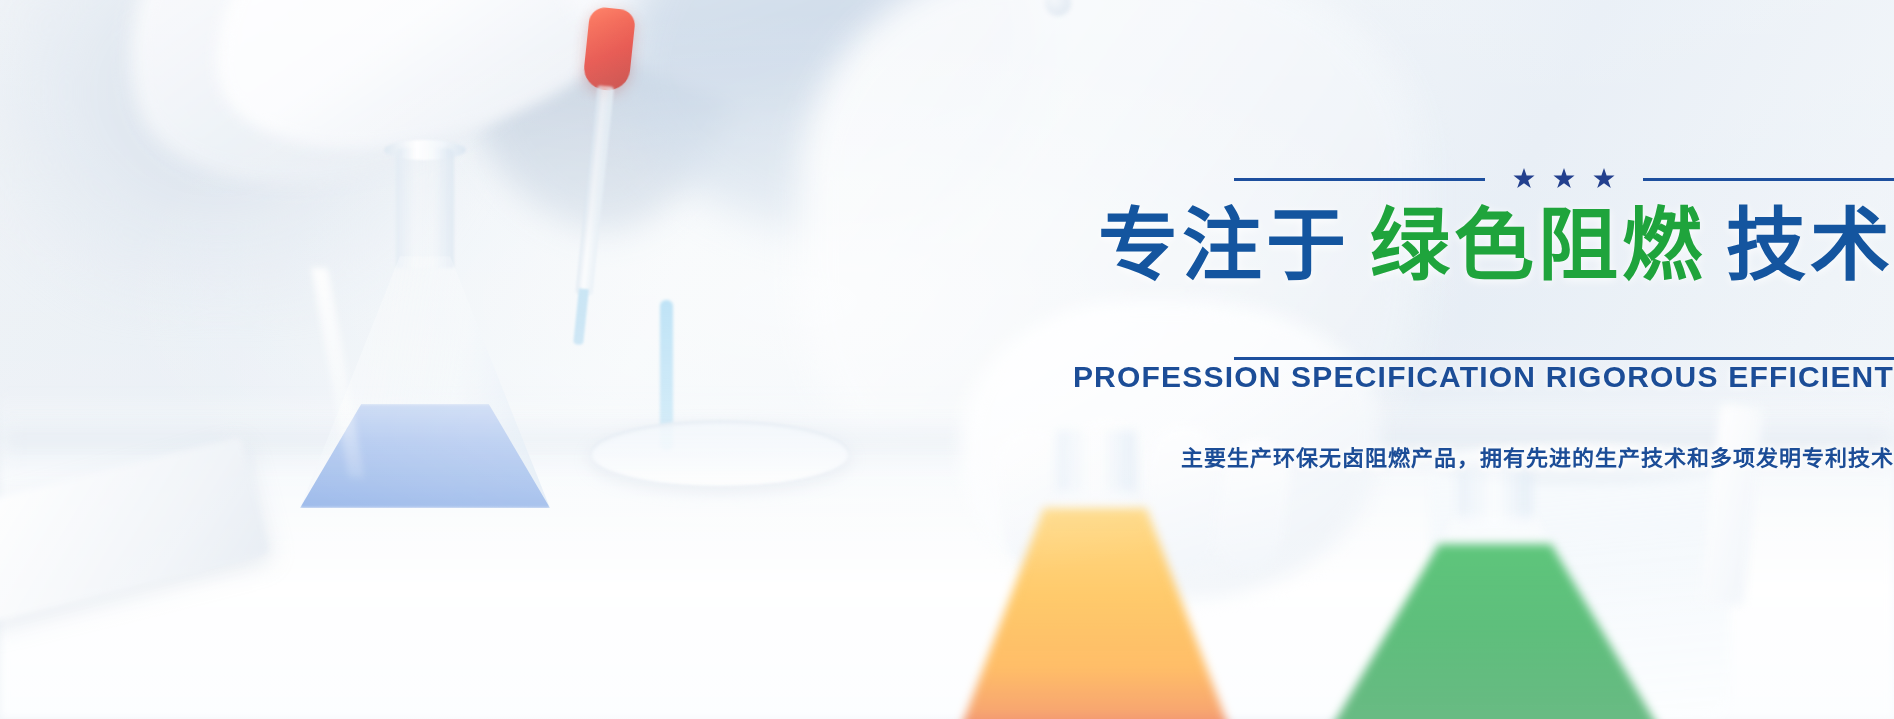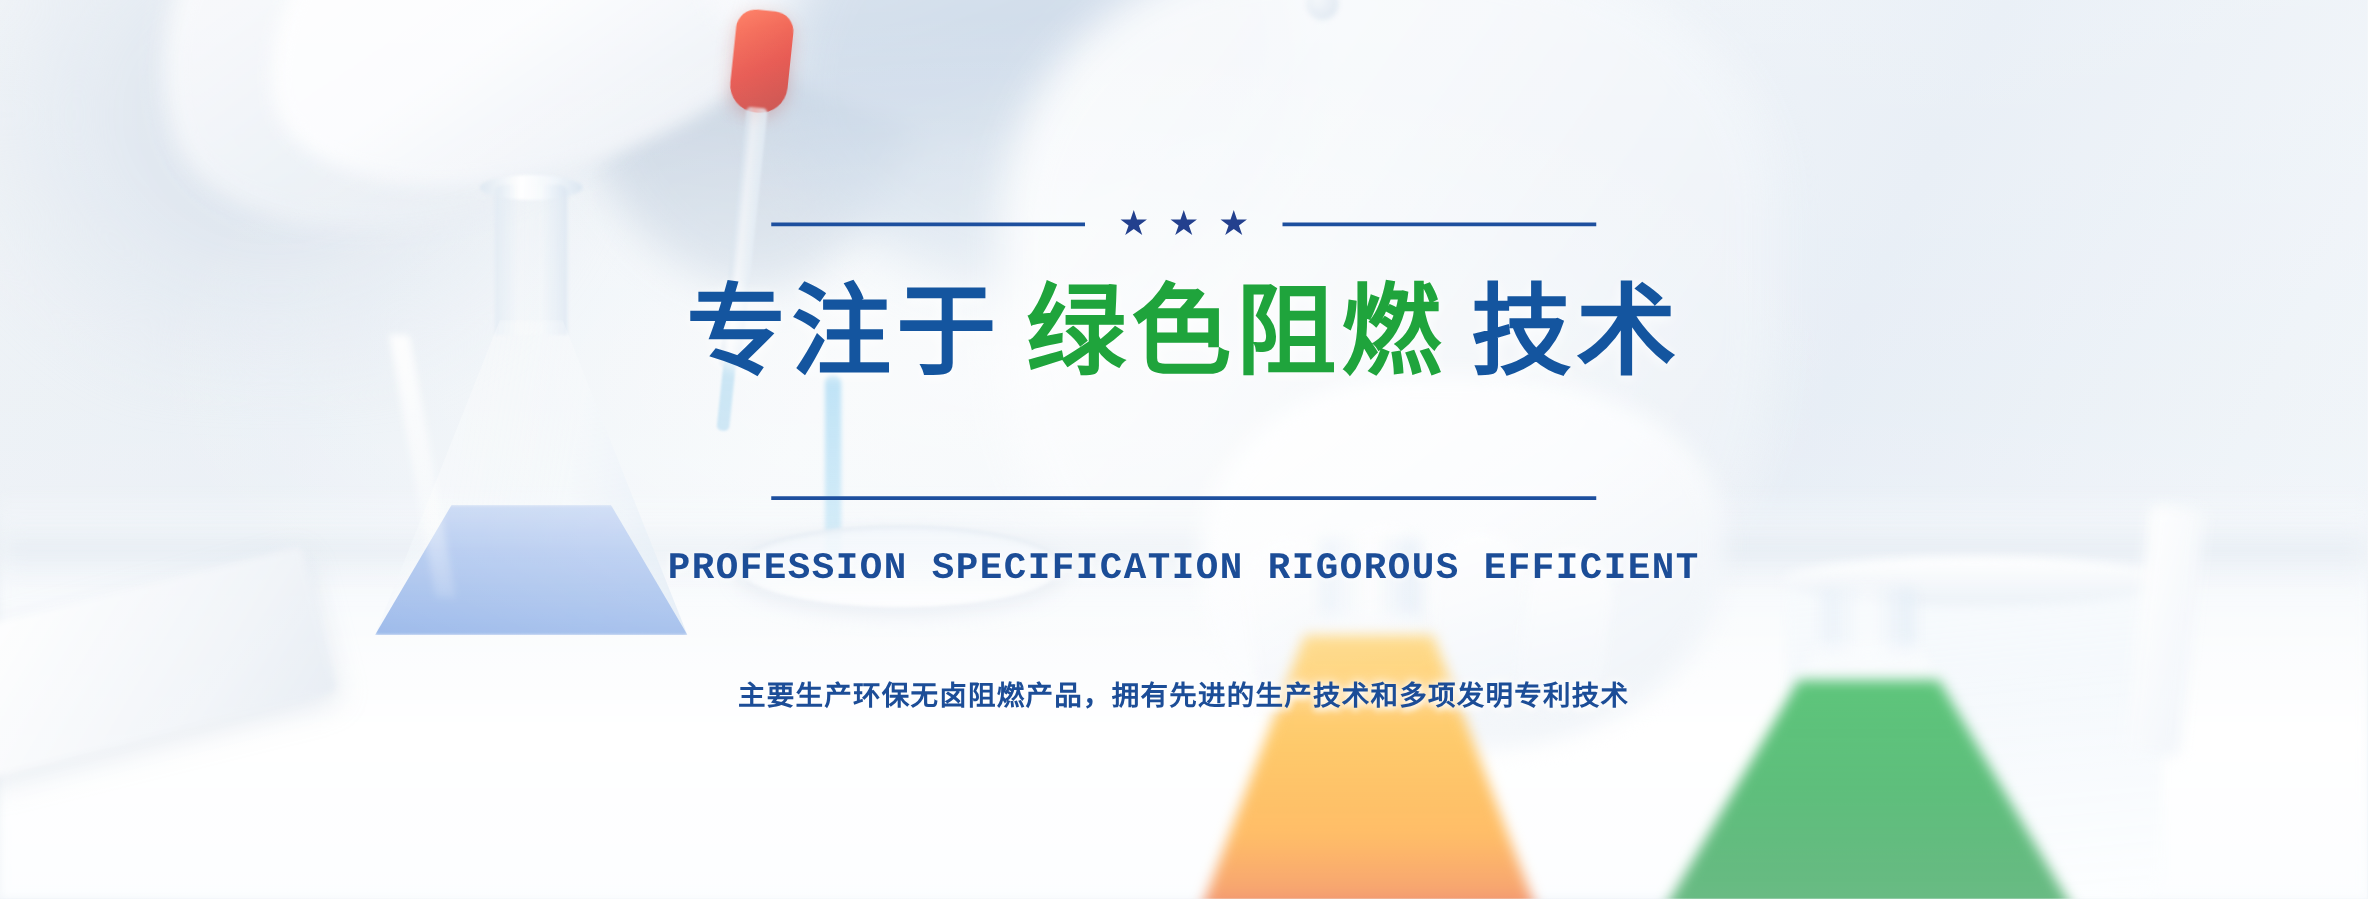--- a/index.html
+++ b/index.html
@@ -262,22 +262,22 @@
   .bg-wash{
     position:absolute;inset:0;
     background:
       radial-gradient(ellipse 52% 58% at 42% 42%,rgba(255,255,255,.55) 0%,rgba(255,255,255,0) 70%),
       linear-gradient(180deg,rgba(255,255,255,.18) 0%,rgba(255,255,255,.05) 45%,rgba(255,255,255,.35) 100%);
   }
 
   
   .content{
     position:absolute;left:0;top:0;width:100%;height:100%;
-    display:flex;flex-direction:column;align-items:center;
-    padding-top:168px;box-sizing:border-box;gap:20px;
+    display:flex;flex-direction:column;align-items:flex-end;
+    padding-top:168px;box-sizing:border-box;
   }
 
   .rule-row{
     display:flex;align-items:center;justify-content:center;
     width:660px;height:22px;gap:0;
   }
   .rule{
     height:3px;background:#1d4f9e;flex:1 1 auto;
   }
   .rule.left{margin-right:28px;}
@@ -300,28 +300,26 @@
   }
   .title .blue{color:#14559f;}
   .title .green{color:#1fa43c;}
   .title .sp{display:inline-block;width:20px;}
 
   .underline{
     width:660px;height:3px;background:#1d4f9e;margin-top:12px;
   }
 
   .subtitle-en{
-    margin-top:18px;
     font-size:30px;
     font-weight:bold;
     letter-spacing:1.2px;
     color:#1c4d97;
     white-space:nowrap;
     text-shadow:0 1px 6px rgba(255,255,255,.9);
-    font-family:Liberation Mono, monospace;
   }
 
   .subtitle-cn{
     margin-top:46px;
     font-size:22px;
     font-weight:bold;
     letter-spacing:1px;
     color:#1c4d97;
     white-space:nowrap;
     text-shadow:

